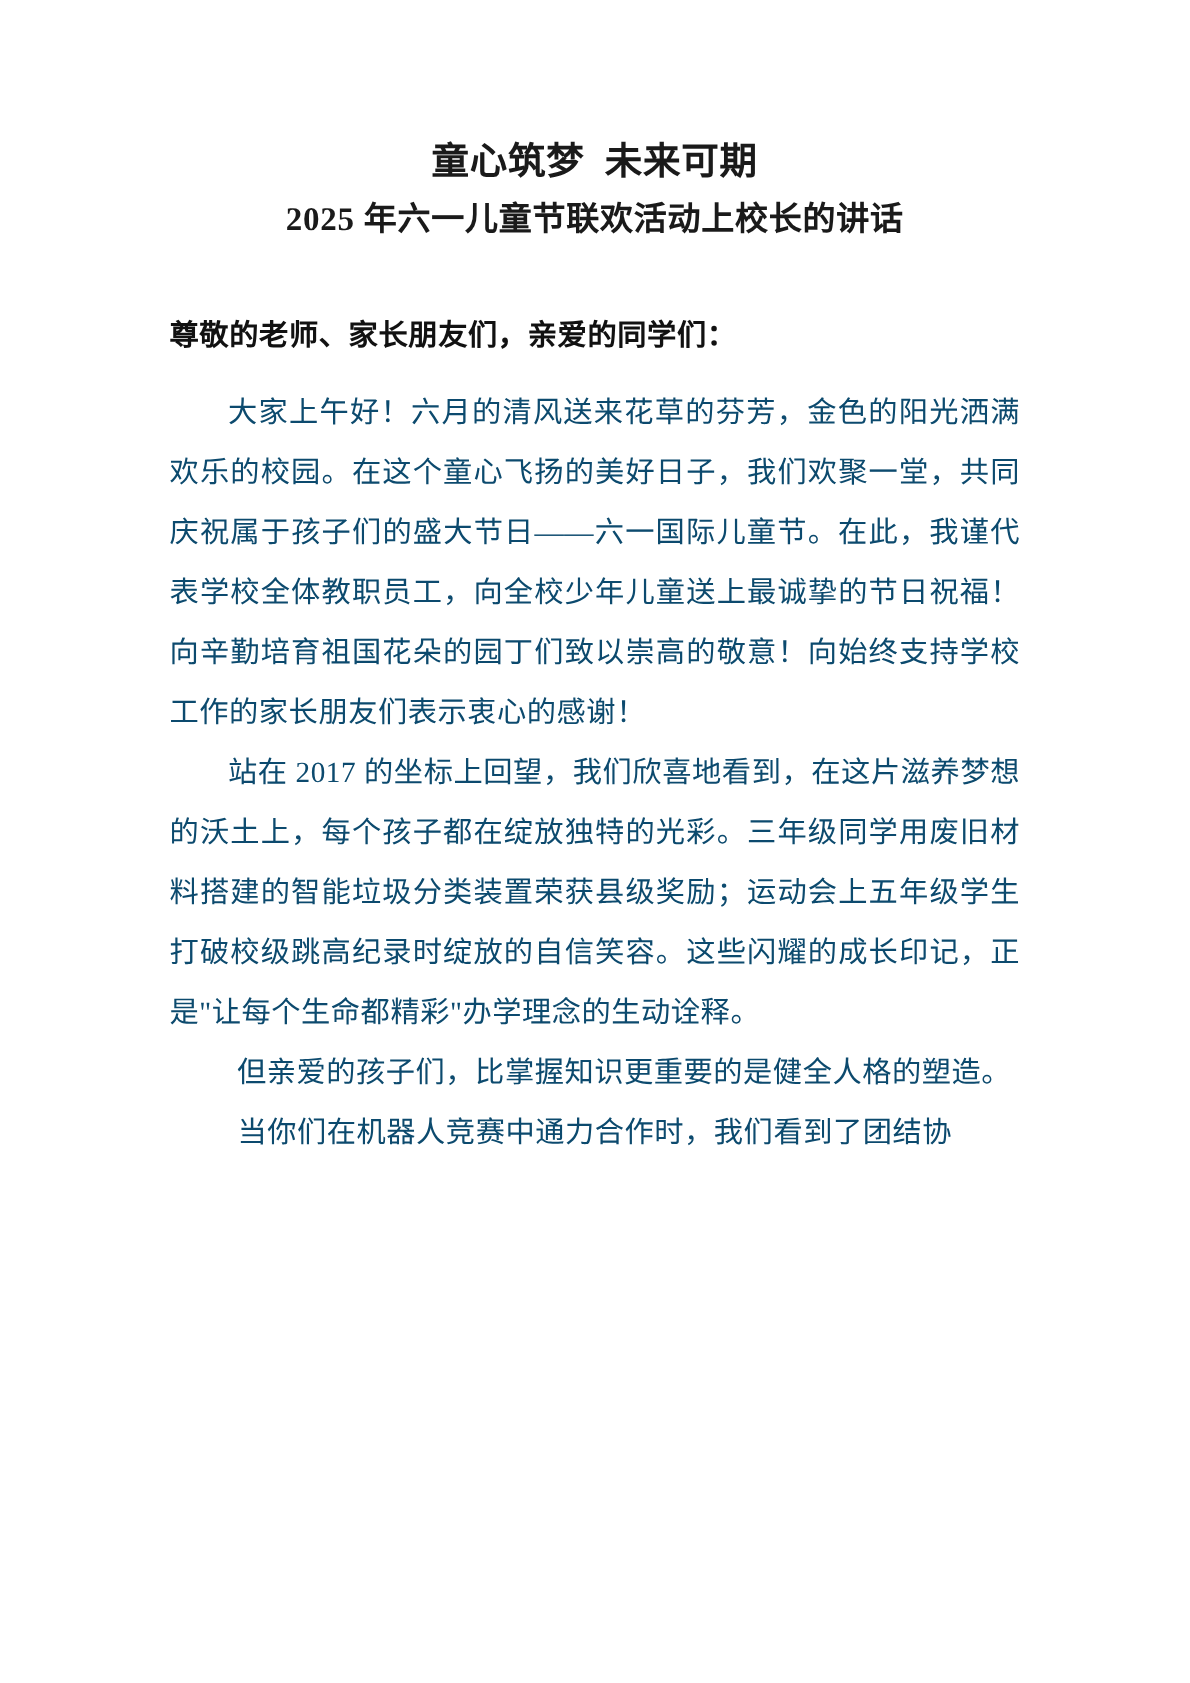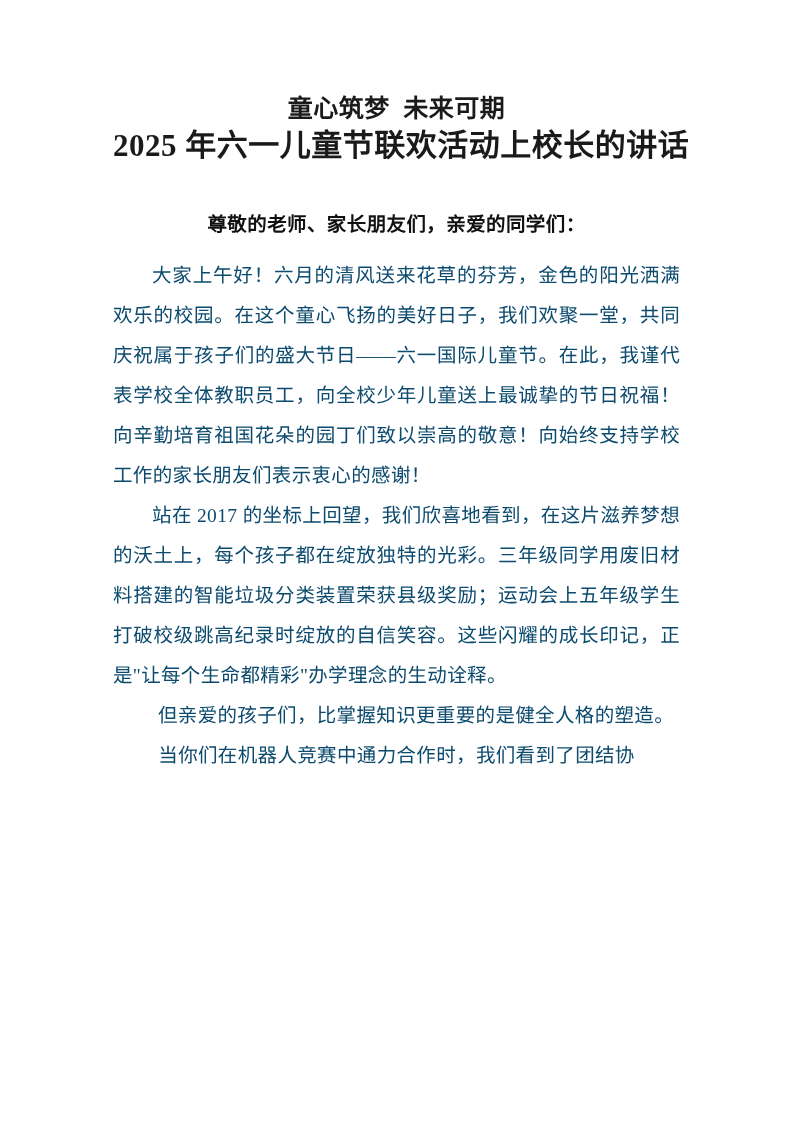--- a/index.html
+++ b/index.html
@@ -39,36 +39,36 @@
 
   .title-line-1 {
     display: block;
     font-size: 25px;
     line-height: 34px;
     white-space: pre;
   }
 
   .title-line-2 {
     display: block;
-    font-size: 31px;
+    font-size: 22px;
     line-height: 40px;
     white-space: pre;
   }
 
   
   .salutation {
     margin: 0;
     padding-top: 43px;
     font-family: "Liberation Sans", "DejaVu Sans", sans-serif;
     font-weight: 700;
     font-size: 19.5px;
     line-height: 30px;
     color: #111111;
     letter-spacing: 0.4px;
-    text-align: center;
+    text-align: left;
   }
 
   
   .body-block {
     padding-top: 17px;
   }
 
   p.para {
     margin: 0;
     font-family: "Liberation Serif", "DejaVu Serif", serif;

